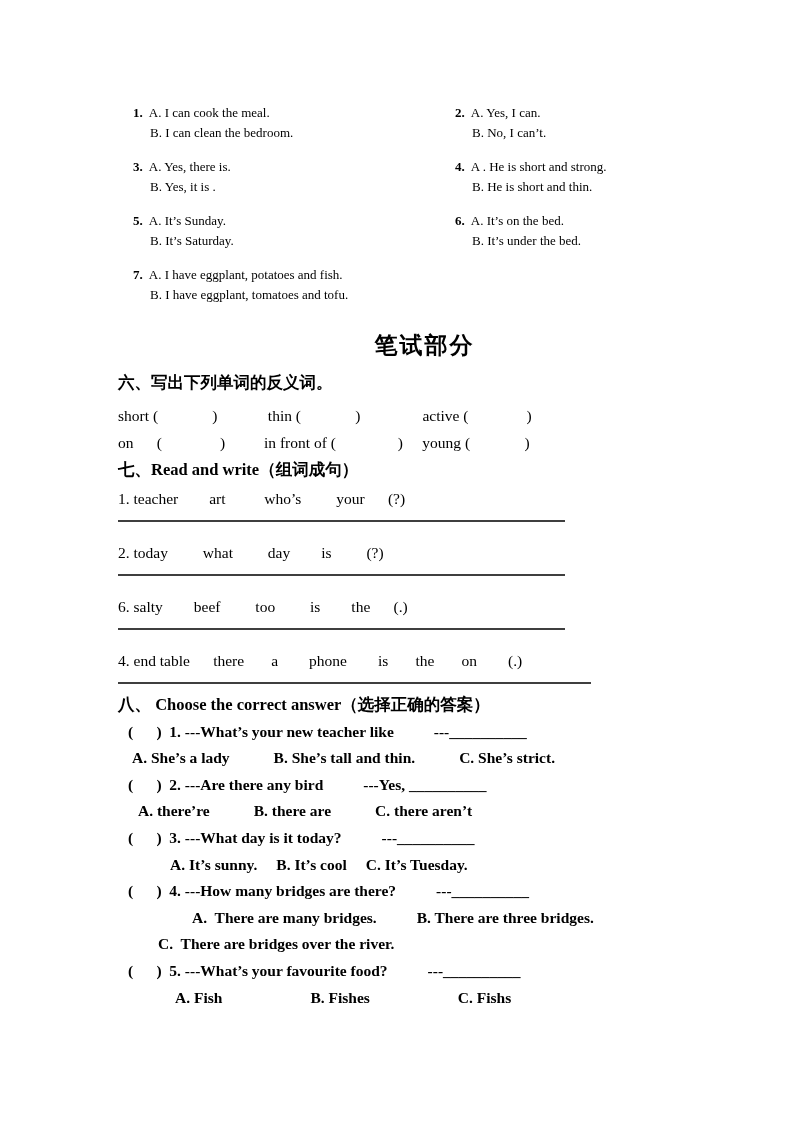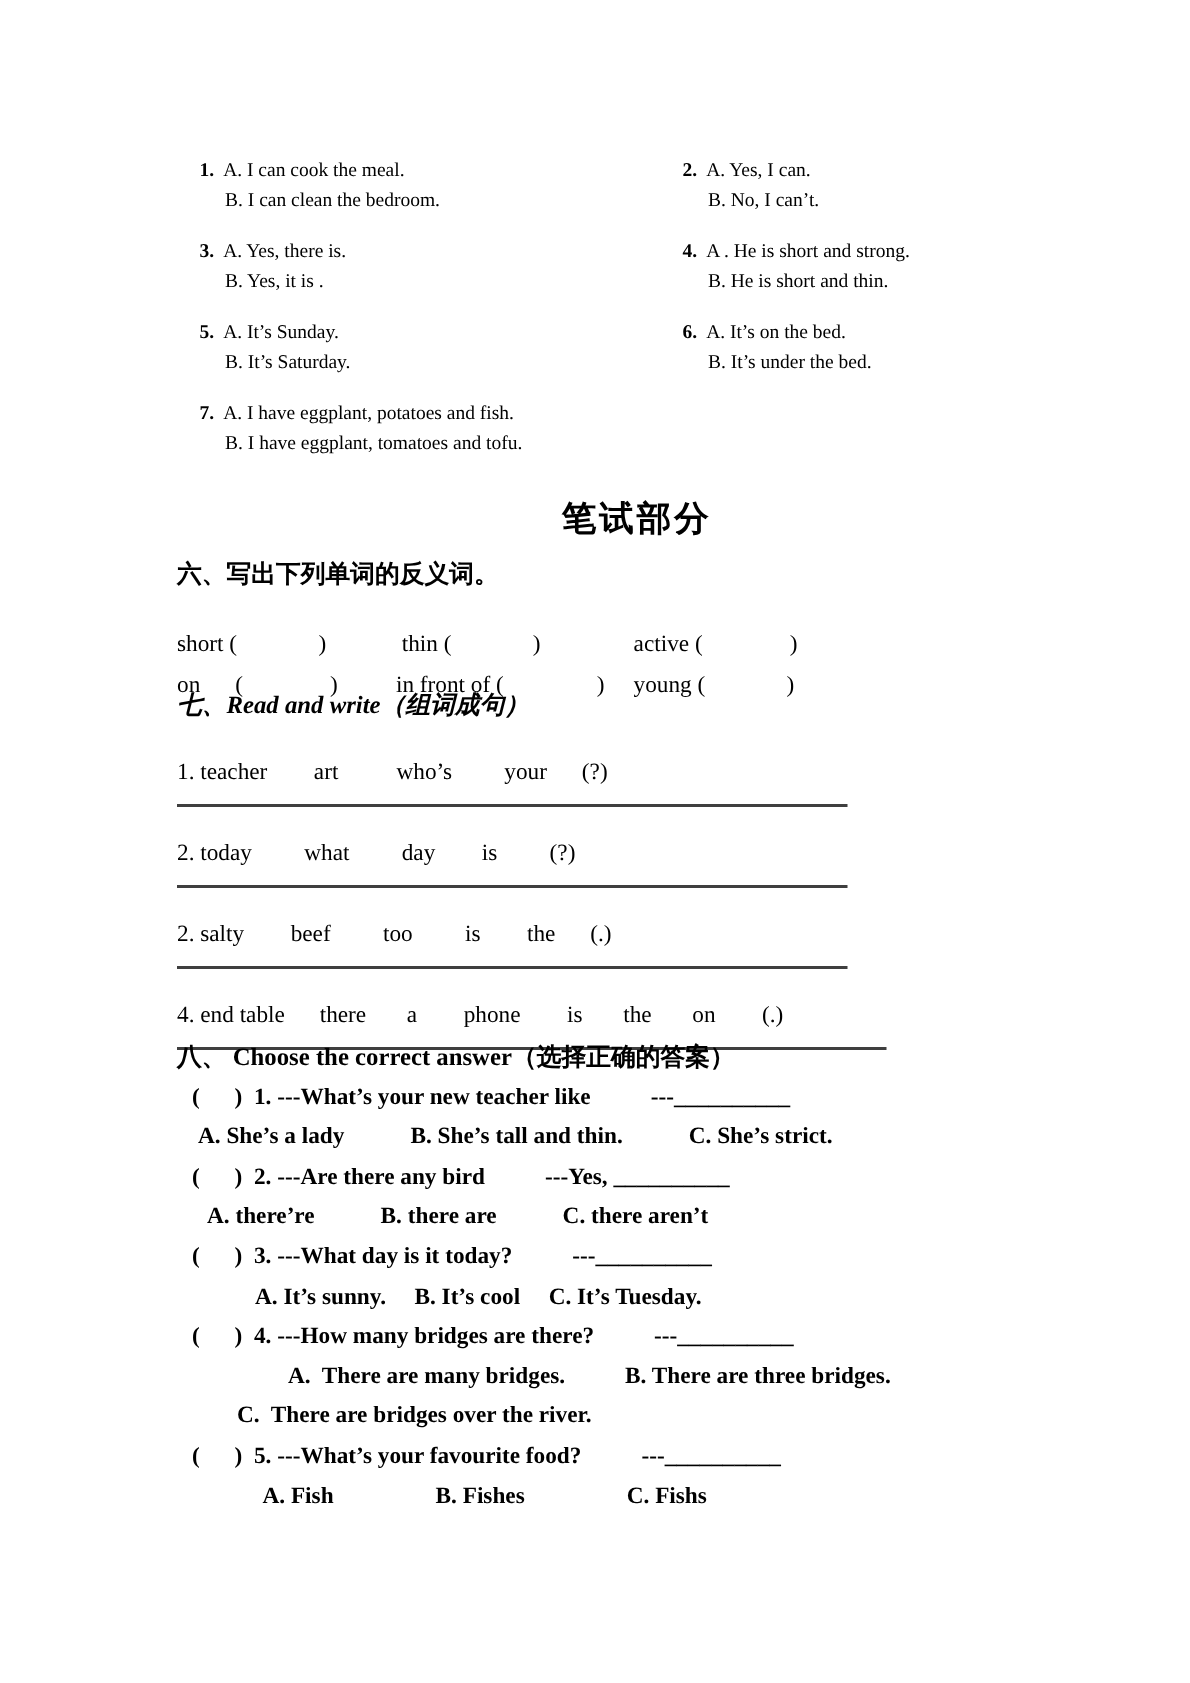--- a/index.html
+++ b/index.html
@@ -27,45 +27,45 @@
     text-align:center; font-size:23px; font-weight:700;
     letter-spacing:2px; margin:0;
   }
 
   
   .sec-title { font-size:16.5px; font-weight:700; line-height:23px; white-space:pre; }
   .pre-row   { white-space:pre; font-weight:400; font-size:15.5px; }
 
   
   .sec6 { position:absolute; left:118px; top:371px; }
-  .sec6 .sec-title { margin-bottom:22px; }
+  .sec6 .sec-title { margin-bottom:8px; }
   .sec6 .pre-row { line-height:27px; }
 
   
   .sec7 { position:absolute; left:118px; top:458px; }
-  .sec7 .sec-title { margin-bottom:24px;font-style:italic; }
+  .sec7 .sec-title { margin-bottom:8px; }
   .rw-item { margin-bottom:21px; }
   .rw-words { line-height:20px; }
   .rule { width:447px; border-top:2px solid #3f3f3f; margin-top:11px; height:0; }
   .rule-wide { width:473px; }
 
   
   .sec8 { position:absolute; left:118px; top:692px; font-size:15.5px; font-weight:700; }
   .sec8 .sec-title { line-height:26.6px; }
   .q-line { line-height:26.6px; padding-left:10px; }
   .q-line span { white-space:pre; }
   .blank { margin-left:40px; }
   .opts { display:flex; line-height:26.6px; }
   .opts span { white-space:pre; }
   .opts-1 { padding-left:14px; column-gap:44px; }
   .opts-2 { padding-left:20px; column-gap:44px; }
   .opts-3 { padding-left:52px; column-gap:19px; }
   .opts-4 { padding-left:74px; column-gap:40px; }
   .optc-4 { padding-left:40px; line-height:26.6px; white-space:pre; }
-  .opts-5 { padding-left:57px; column-gap:68px; }
+  .opts-5 { padding-left:57px; column-gap:88px; }
 </style>
 </head>
 <body>
 
 <div class="page">
 
   <section class="listening">
     <div class="pair">
       <div class="l-item">
         <div class="l-line"><span class="l-num">1.</span><span>A. I can cook the meal.</span></div>
@@ -116,21 +116,21 @@
     <div class="sec-title">七、Read and write（组词成句）</div>
     <div class="rw-item">
       <div class="pre-row rw-words">1. teacher        art          who’s         your      (?)</div>
       <div class="rule"></div>
     </div>
     <div class="rw-item">
       <div class="pre-row rw-words">2. today         what         day        is         (?)</div>
       <div class="rule"></div>
     </div>
     <div class="rw-item">
-      <div class="pre-row rw-words">2. salty        beef         too         is        the      (.)</div>
+      <div class="pre-row rw-words">6. salty        beef         too         is        the      (.)</div>
       <div class="rule"></div>
     </div>
     <div class="rw-item">
       <div class="pre-row rw-words">4. end table      there       a        phone        is       the       on        (.)</div>
       <div class="rule rule-wide"></div>
     </div>
   </section>
 
   <section class="sec8">
     <div class="sec-title">八、 Choose the correct answer（选择正确的答案）</div>

